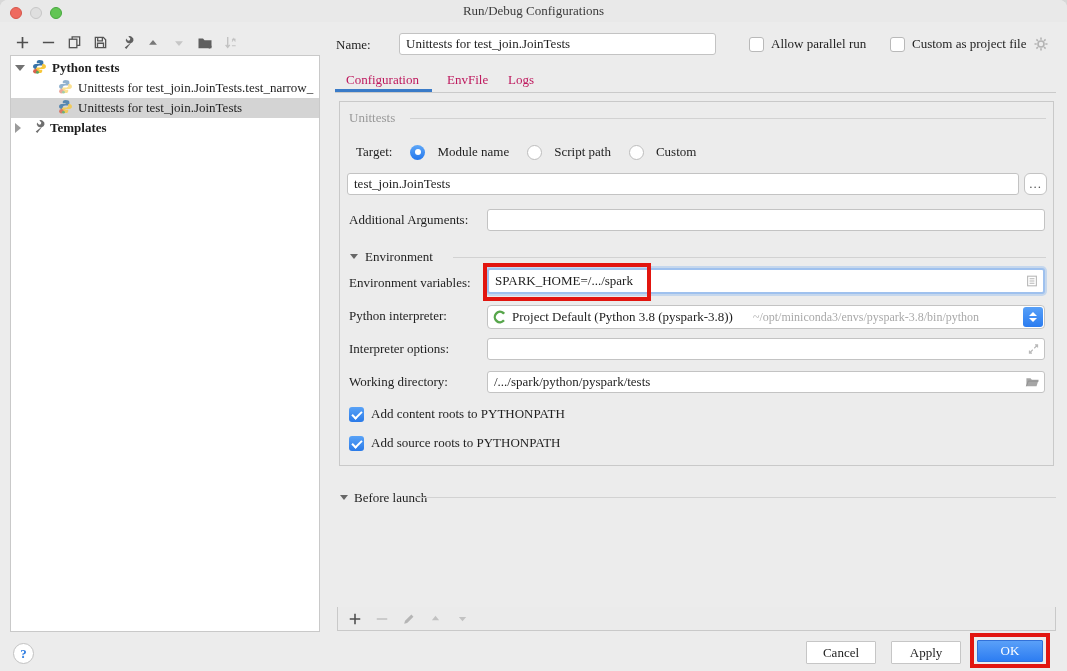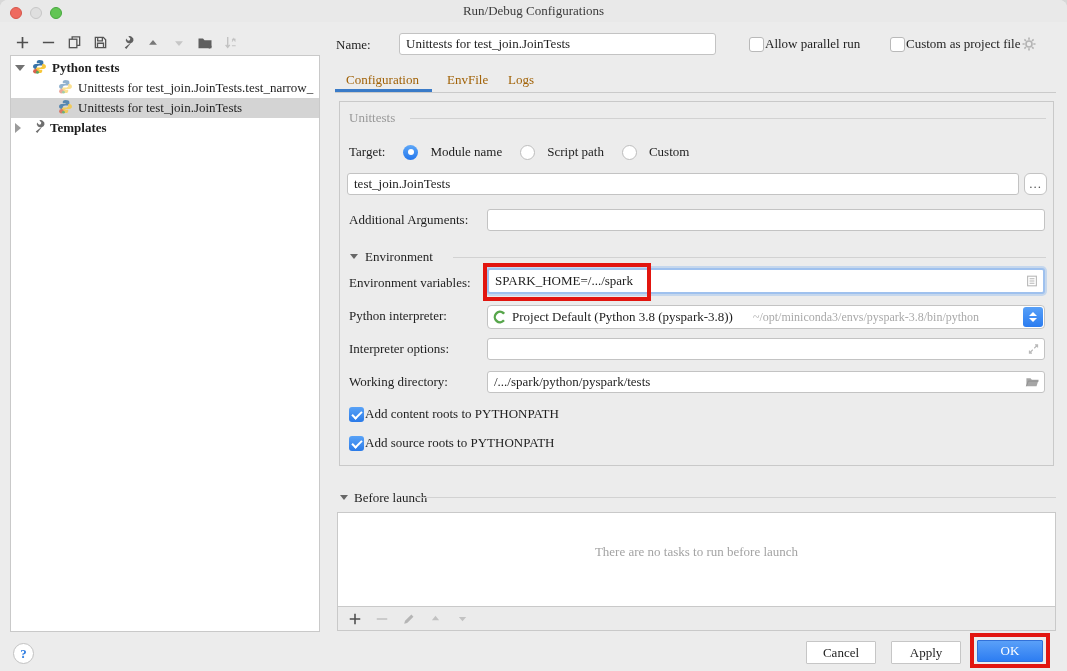--- a/index.html
+++ b/index.html
@@ -19,21 +19,21 @@
   
   .lbl{position:absolute;white-space:nowrap;color:#1e1e1e;}
   .field{
     position:absolute;box-sizing:border-box;height:22px;background:#fff;
     border:1px solid #c3c3c3;border-radius:3px;display:flex;align-items:center;
     padding:0 6px;white-space:nowrap;overflow:hidden;
   }
   .sect-line{position:absolute;height:1px;background:#d2d2d2;}
   .gray-label{color:#999;}
   
-  .cbrow{position:absolute;display:flex;align-items:center;gap:1px;height:16px;white-space:nowrap;}
+  .cbrow{position:absolute;display:flex;align-items:center;gap:7px;height:16px;white-space:nowrap;}
   .cb{width:15px;height:15px;border-radius:3px;box-sizing:border-box;flex:0 0 auto;}
   .cb.unchecked{background:#fff;border:1px solid #b9b9b9;}
   .cb.checked{background:linear-gradient(#58a2f7,#2a7ae8);position:relative;}
   .cb.checked::after{content:"";position:absolute;left:5px;top:2px;width:4px;height:8px;
     border:solid #fff;border-width:0 2px 2px 0;transform:rotate(45deg);}
   .radio{width:15px;height:15px;border-radius:50%;box-sizing:border-box;flex:0 0 auto;}
   .radio.sel{background:linear-gradient(#5ea7f8,#2477ec);position:relative;}
   .radio.sel::after{content:"";position:absolute;left:4.5px;top:4.5px;width:6px;height:6px;background:#fff;border-radius:50%;}
   .radio.unsel{background:#fff;border:1px solid #bdbdbd;}
   
@@ -42,21 +42,21 @@
   .tree-panel{position:absolute;left:10px;top:55px;width:310px;height:577px;background:#fff;
     border:1px solid #c9c9c9;box-sizing:border-box;overflow:hidden;}
   .trow{height:20px;display:flex;align-items:center;white-space:nowrap;overflow:hidden;}
   .trow.selected{background:#d4d4d4;}
   .trow .ticon{flex:0 0 auto;margin-right:5px;}
   .bold{font-weight:bold;}
   .faded{opacity:.55;}
   .tri-down{width:0;height:0;border-left:5px solid transparent;border-right:5px solid transparent;border-top:6px solid #727272;}
   .tri-right{width:0;height:0;border-top:5px solid transparent;border-bottom:5px solid transparent;border-left:6px solid #9b9b9b;}
   
-  .tab{position:absolute;top:72px;color:#a16207;}
+  .tab{position:absolute;top:72px;color:#be185d;}
   .tab-underline{position:absolute;left:335px;top:89px;width:97px;height:3px;}
   .tab-baseline{position:absolute;left:335px;top:92px;width:721px;height:1px;background:#cacaca;}
   
   .group-box{position:absolute;left:339px;top:101px;width:715px;height:365px;
     border:1px solid #c9c9c9;box-sizing:border-box;}
   .combo{position:absolute;box-sizing:border-box;height:24px;background:#fff;border:1px solid #c3c3c3;
     border-radius:4px;display:flex;align-items:center;padding:0 24px 0 5px;white-space:nowrap;overflow:hidden;}
   .combo .stepper{position:absolute;right:1px;top:1px;bottom:1px;width:20px;border-radius:3px;
     background:linear-gradient(#57a0f8,#2b7cf0);display:flex;flex-direction:column;align-items:center;justify-content:center;gap:2px;}
   .chev-up{width:0;height:0;border-left:4px solid transparent;border-right:4px solid transparent;border-bottom:4px solid #fff;}
@@ -217,21 +217,21 @@
   <div class="tab" style="left:346px;">Configuration</div>
   <div class="tab" style="left:447px;">EnvFile</div>
   <div class="tab" style="left:508px;">Logs</div>
   <div class="tab-baseline"></div>
   <div class="tab-underline" style="background:#3a7bc8;"></div>
 
   <div class="group-box">
     <div class="lbl gray-label" style="left:9px;top:8px;">Unittests</div>
     <div class="sect-line" style="left:70px;top:16px;width:636px;"></div>
 
-    <div class="cbrow" style="left:9px;top:42px;gap:6px;">
+    <div class="cbrow" style="left:16px;top:42px;gap:6px;">
       <span style="margin-right:12px;">Target:</span>
       <span class="radio sel"></span>
       <span style="margin:0 12px 0 6px;">Module name</span>
       <span class="radio unsel"></span>
       <span style="margin:0 12px 0 6px;">Script path</span>
       <span class="radio unsel"></span>
       <span style="margin-left:6px;">Custom</span>
     </div>
 
     <div class="field" style="left:7px;top:71px;width:672px;">
@@ -303,23 +303,20 @@
     <div class="cbrow" style="left:9px;top:333px;">
       <span class="cb checked"></span>
       <span>Add source roots to PYTHONPATH</span>
     </div>
   </div>
 
   <span class="exp-tri abs" style="left:340px;top:495px;"></span>
   <div class="lbl" style="left:354px;top:490px;">Before launch</div>
   <div class="sect-line" style="left:414px;top:497px;width:642px;"></div>
 
-  <div class="bl-panel">
-    <div class="bl-msg">There are no tasks to run before launch</div>
-  </div>
   <div class="bl-toolbar">
     <span class="ic">
       <svg width="14" height="14" viewBox="0 0 16 16">
           <path d="M8 2v12M2 8h12" stroke="#4f4f4f" stroke-width="1.8" fill="none"></path>
         </svg>
       </span>
     <span class="ic">
       <svg width="14" height="14" viewBox="0 0 16 16">
           <path d="M2 8h12" stroke="#c2c2c2" stroke-width="1.8" fill="none"></path>
         </svg>

